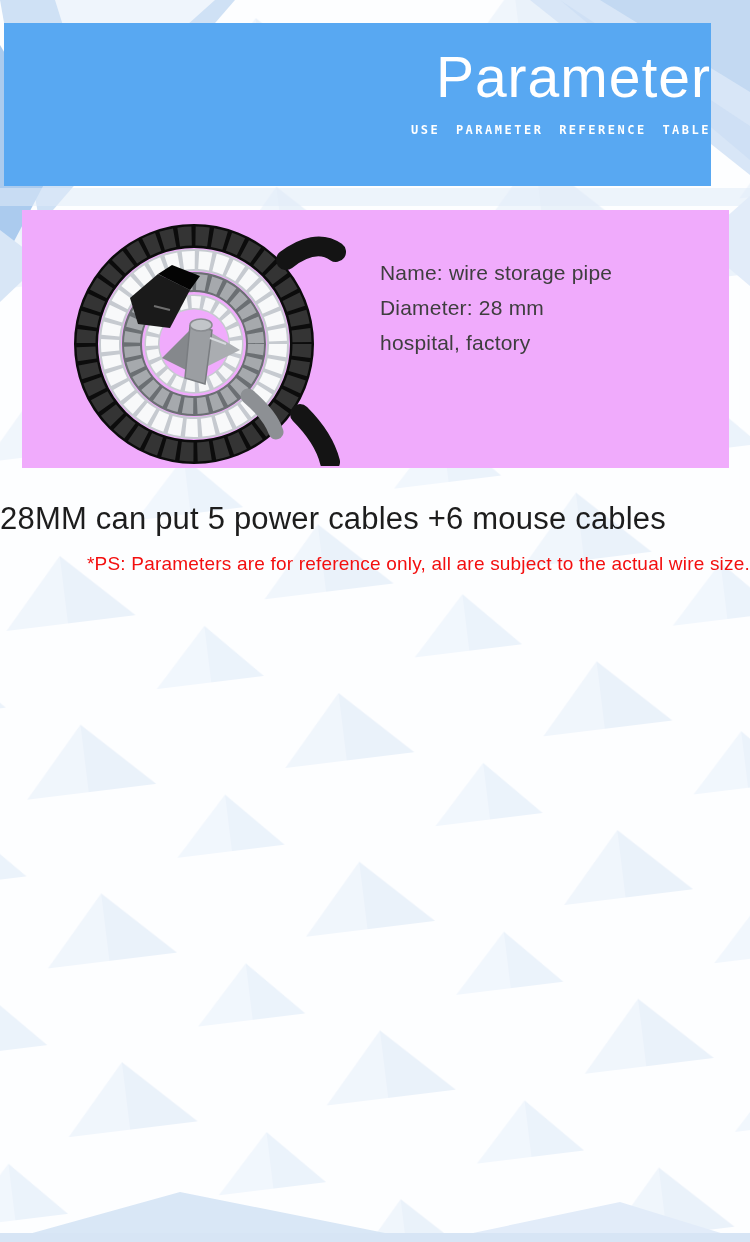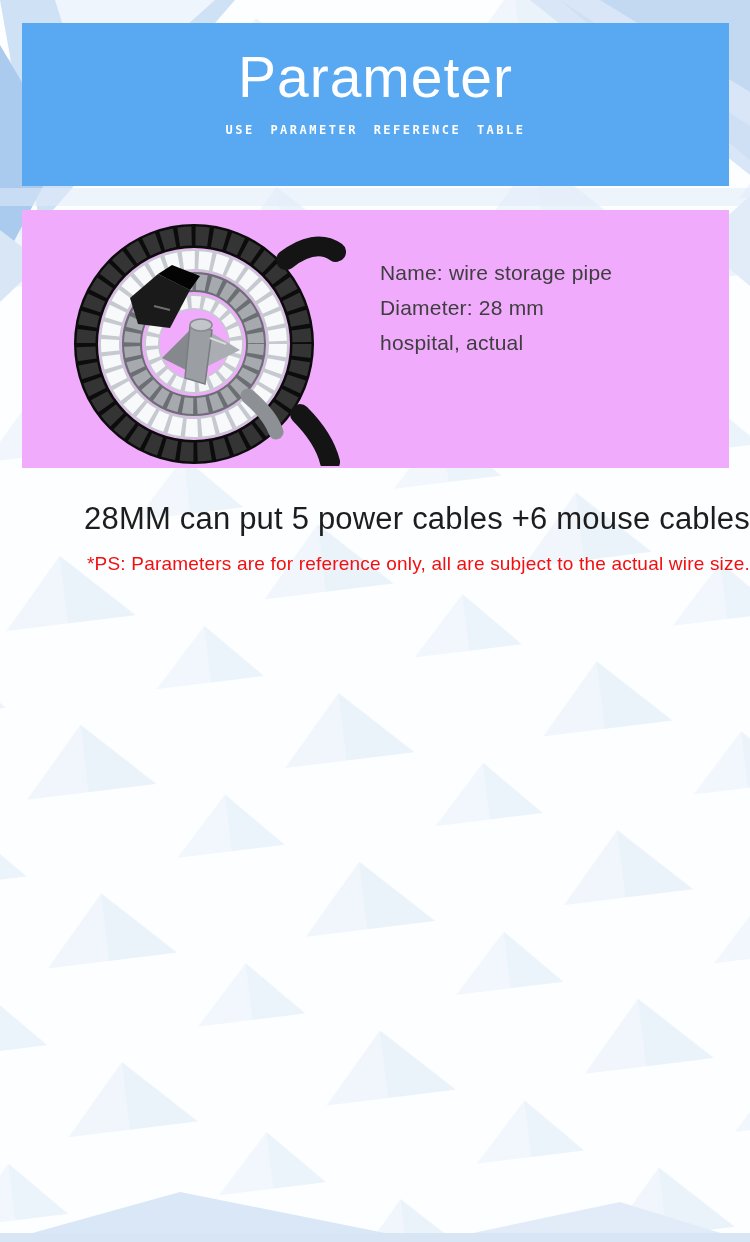--- a/index.html
+++ b/index.html
@@ -11,24 +11,24 @@
     background: #fdfeff;
     font-family: "Liberation Sans", sans-serif;
   }
   .bg-svg {
     position: absolute; left: 0; top: 0;
     width: 750px; height: 1242px;
     display: block;
   }
   
   .banner {
-    position: absolute; left: 22px; top: 23px;
+    position: absolute; left: 4px; top: 23px;
     width: 707px; height: 163px;
     background: #58a8f2;
-    text-align: center;
+    text-align: right;
   }
   .banner-title {
     margin: 0; padding-top: 22px;
     font-size: 57px; line-height: 1.15;
     font-weight: 400;
     letter-spacing: 1px;
     color: #ffffff;
   }
   .banner-subtitle {
     margin-top: 12px;
@@ -55,21 +55,21 @@
     width: 345px;
     font-size: 21px;
     line-height: 35px;
     letter-spacing: 0.2px;
     color: #3e3e3e;
   }
   
   .headline {
     position: absolute; left: 0; top: 501px;
     width: 750px;
-    text-align: right;
+    text-align: left;
     font-size: 31px;
     letter-spacing: 0.2px;
     color: #1d1d1d;
   }
   .ps-note {
     position: absolute; left: 0; top: 553px;
     width: 750px;
     text-align: right;
     font-size: 19px;
     letter-spacing: 0.2px;
@@ -146,19 +146,19 @@
       <polygon points="176,114 206,132 170,150" fill="#aaadb1"></polygon>
       <polygon points="156,108 178,112 171,166 151,160" fill="#9b9ea2" stroke="#7a7d81" stroke-width="1.5"></polygon>
       <ellipse cx="167" cy="107" rx="11" ry="6" fill="#c2c5c9" stroke="#8a8d91" stroke-width="1.5"></ellipse>
       <line x1="176" y1="120" x2="192" y2="126" stroke="#d7dade" stroke-width="2"></line>
     </g>
   </svg>
 
   <div class="specs">
     <div class="spec-line">Name: wire storage pipe</div>
     <div class="spec-line">Diameter: 28 mm</div>
-    <div class="spec-line">hospital, actual</div>
+    <div class="spec-line">hospital, factory</div>
   </div>
 </div>
 
 <div class="headline">28MM can put 5 power cables +6 mouse cables</div>
 
 <div class="ps-note">*PS: Parameters are for reference only, all are subject to the actual wire size.</div>
 
 </body></html>

